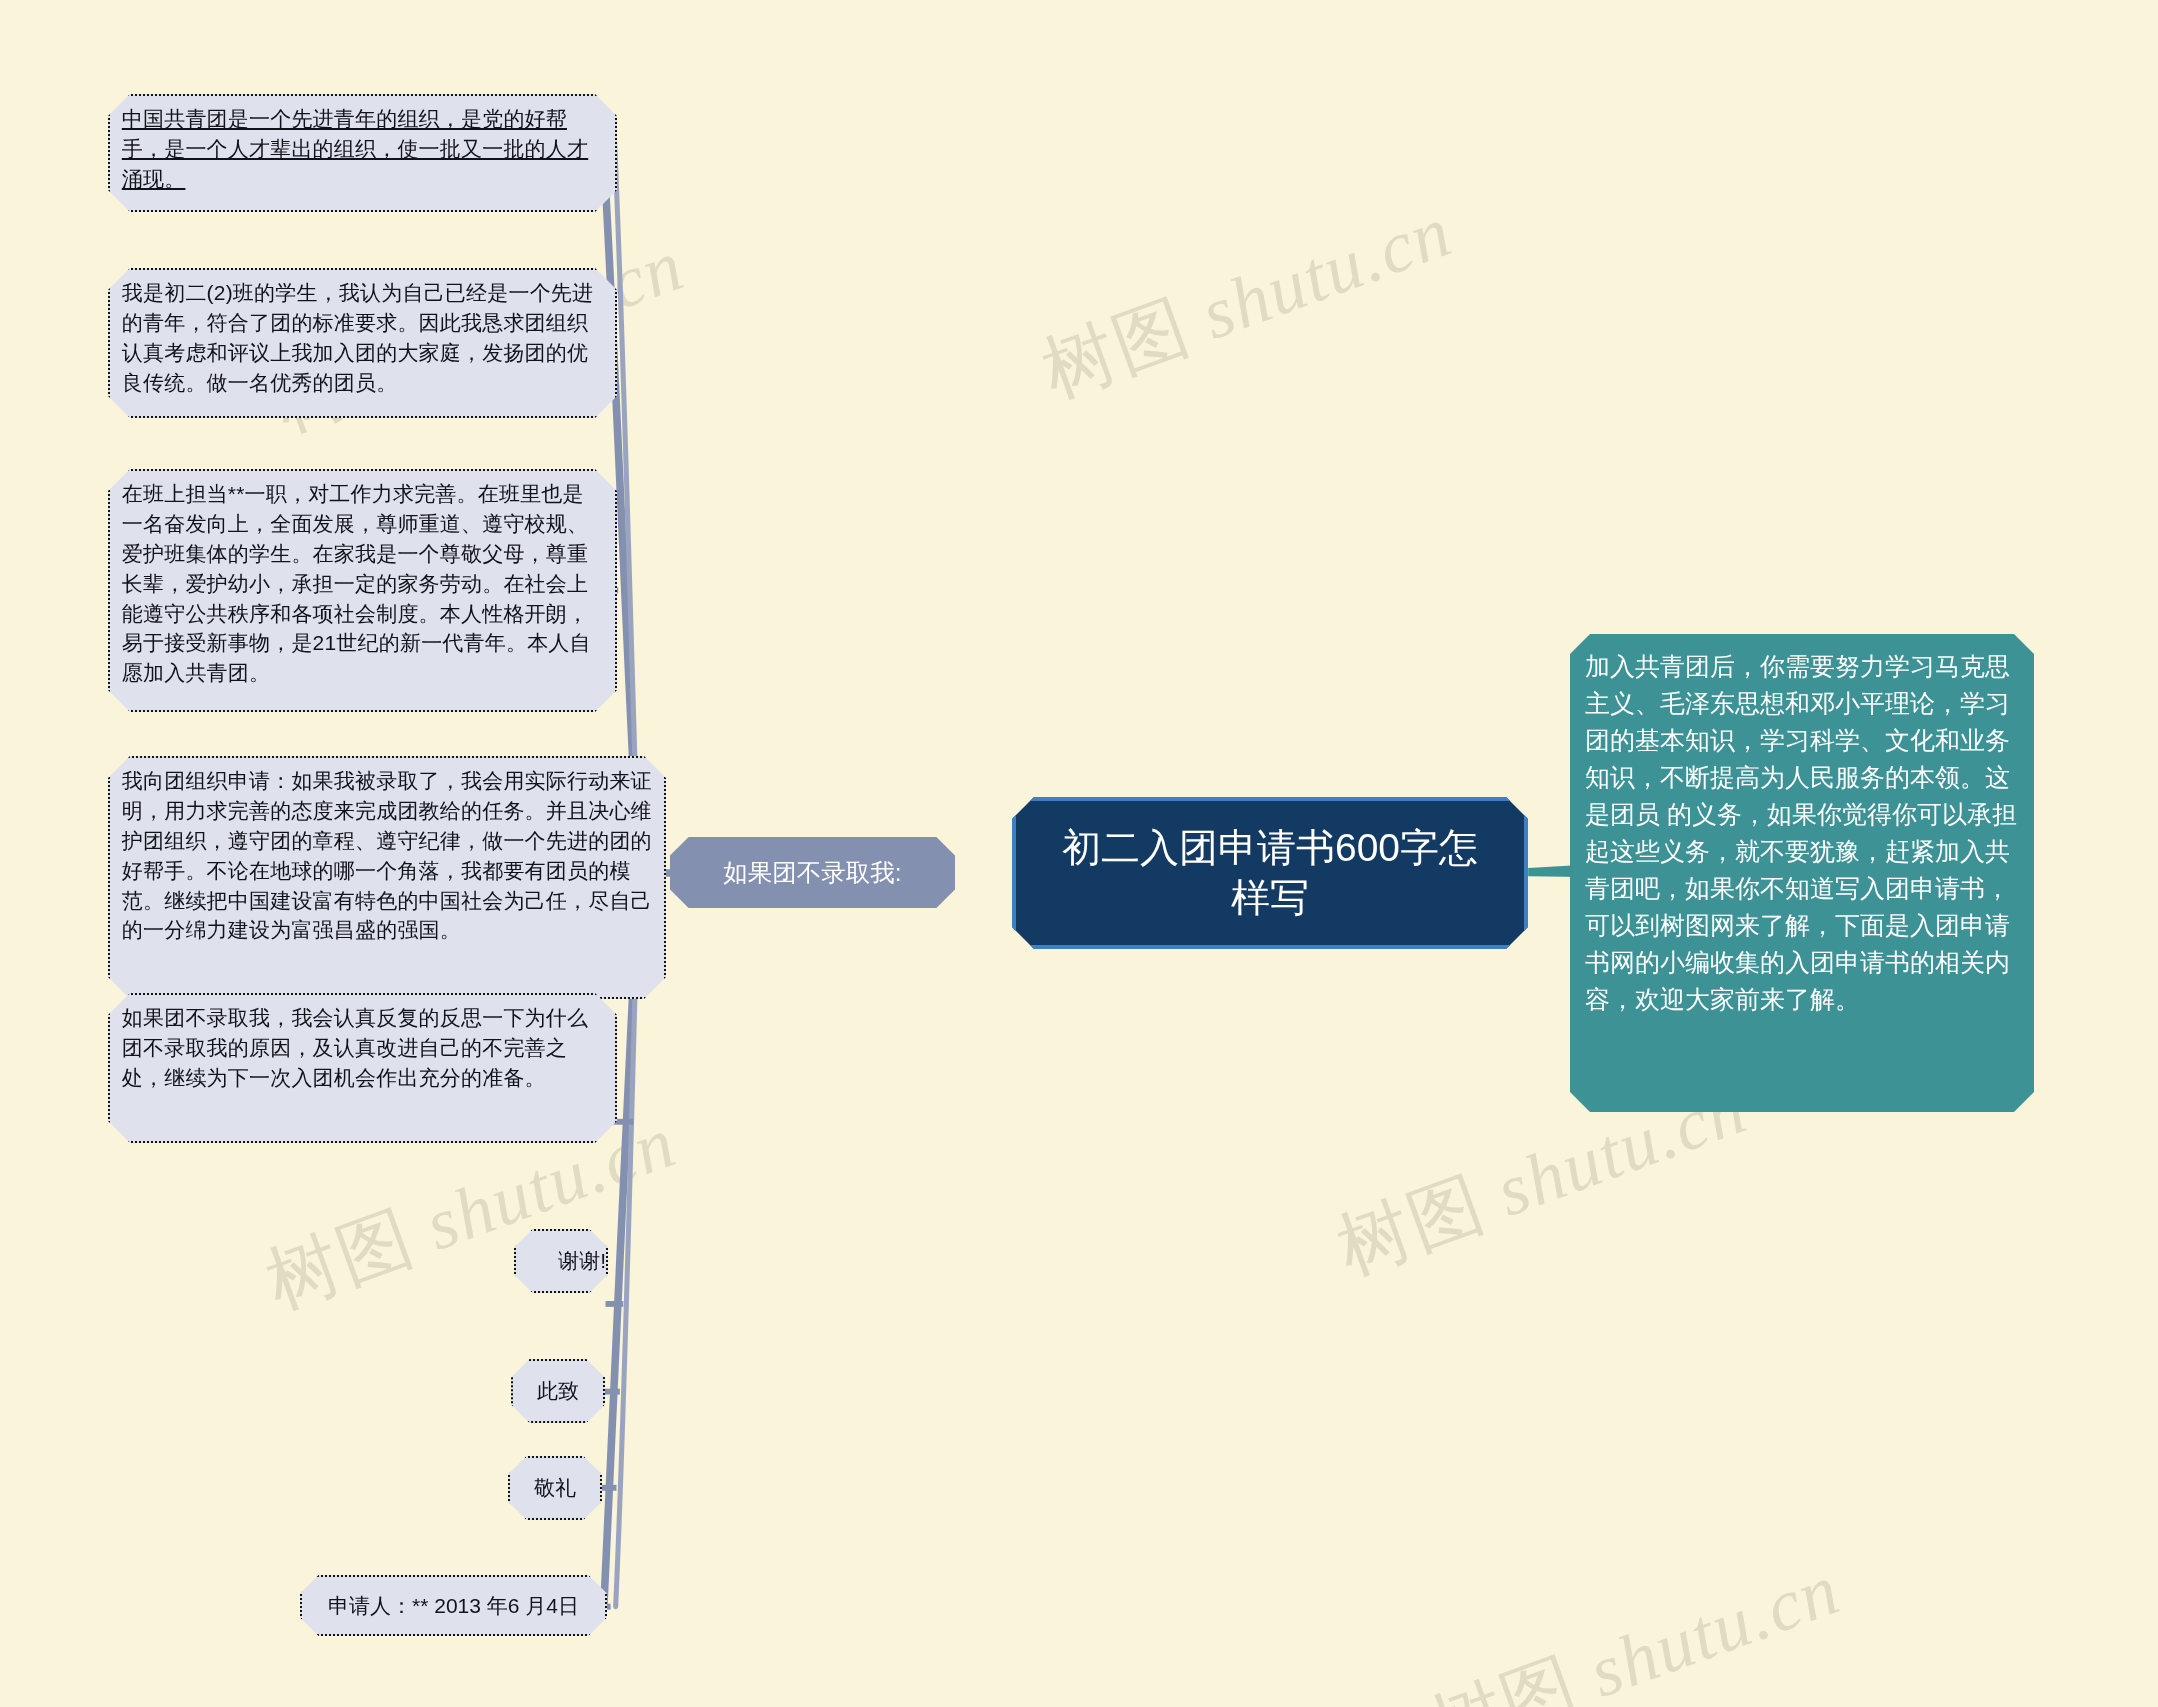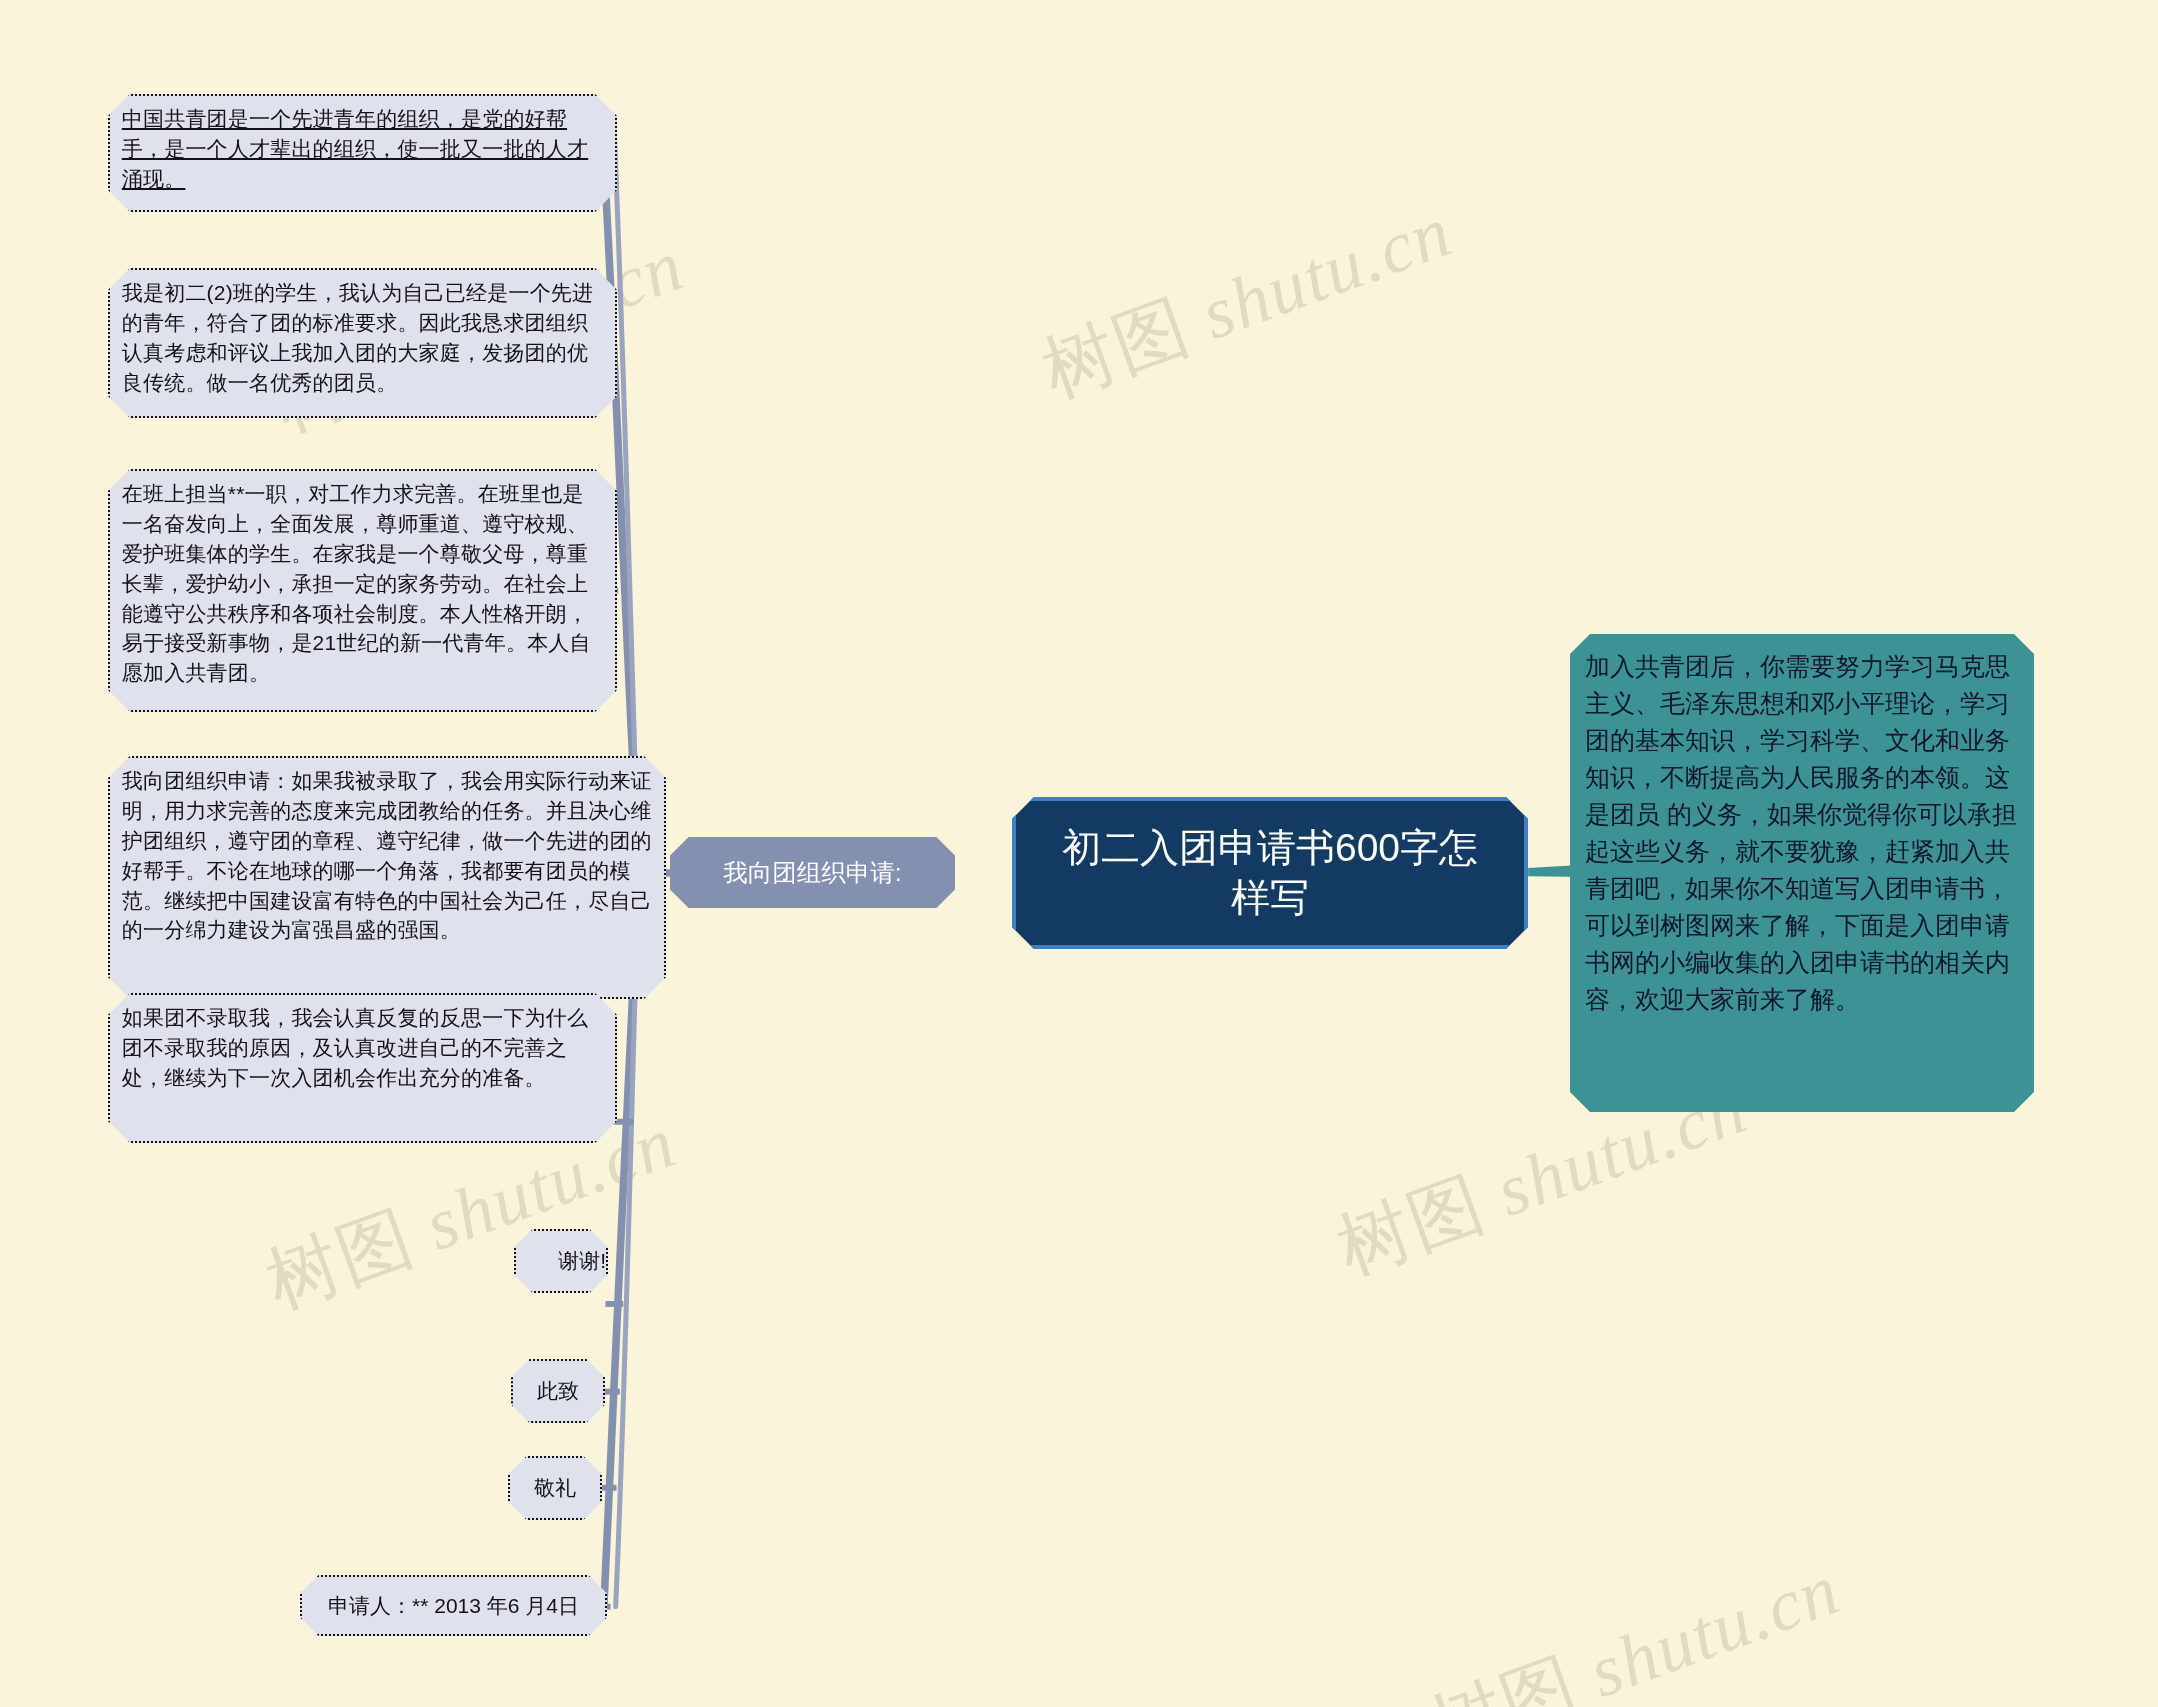--- a/index.html
+++ b/index.html
@@ -110,21 +110,21 @@
     clip-path: polygon(
         0px 22px, 22px 0px,
         calc(100% - 22px) 0px, 100% 22px,
         100% calc(100% - 22px), calc(100% - 22px) 100%,
         22px 100%, 0px calc(100% - 22px));
   }
 
   
   .teal {
     background: #3d9296;
-    color: #0f172a;
+    color: #ffffff;
     font-size: 25px;
     line-height: 1.48;
     padding: 13.5px 15px;
     clip-path: polygon(
         0px 20px, 20px 0px,
         calc(100% - 20px) 0px, 100% 20px,
         100% calc(100% - 20px), calc(100% - 20px) 100%,
         20px 100%, 0px calc(100% - 20px));
   }
 </style>
@@ -193,21 +193,21 @@
 
   <div class="node leaf-small" style="left:508px; top:1456px; width:94px; height:64px;">
     <span>敬礼</span>
   </div>
 
   <div class="node leaf-small" style="left:300px; top:1575px; width:307px; height:61px;">
     <span>申请人：** 2013 年6 月4日</span>
   </div>
 
   <div class="node mid" style="left:670px; top:837px; width:285px; height:71px;">
-    <span>我向团组织申请:</span>
+    <span>如果团不录取我:</span>
   </div>
 
   <div class="node root" style="left:1012px; top:797px; width:516px; height:152px;">
     <span>初二入团申请书600字怎样写</span>
   </div>
 
   <div class="node teal" style="left:1570px; top:634px; width:464px; height:478px;">
     <span>加入共青团后，你需要努力学习马克思主义、毛泽东思想和邓小平理论，学习团的基本知识，学习科学、文化和业务知识，不断提高为人民服务的本领。这是团员 的义务，如果你觉得你可以承担起这些义务，就不要犹豫，赶紧加入共青团吧，如果你不知道写入团申请书，可以到树图网来了解，下面是入团申请书网的小编收集的入团申请书的相关内容，欢迎大家前来了解。</span>
   </div>
 

